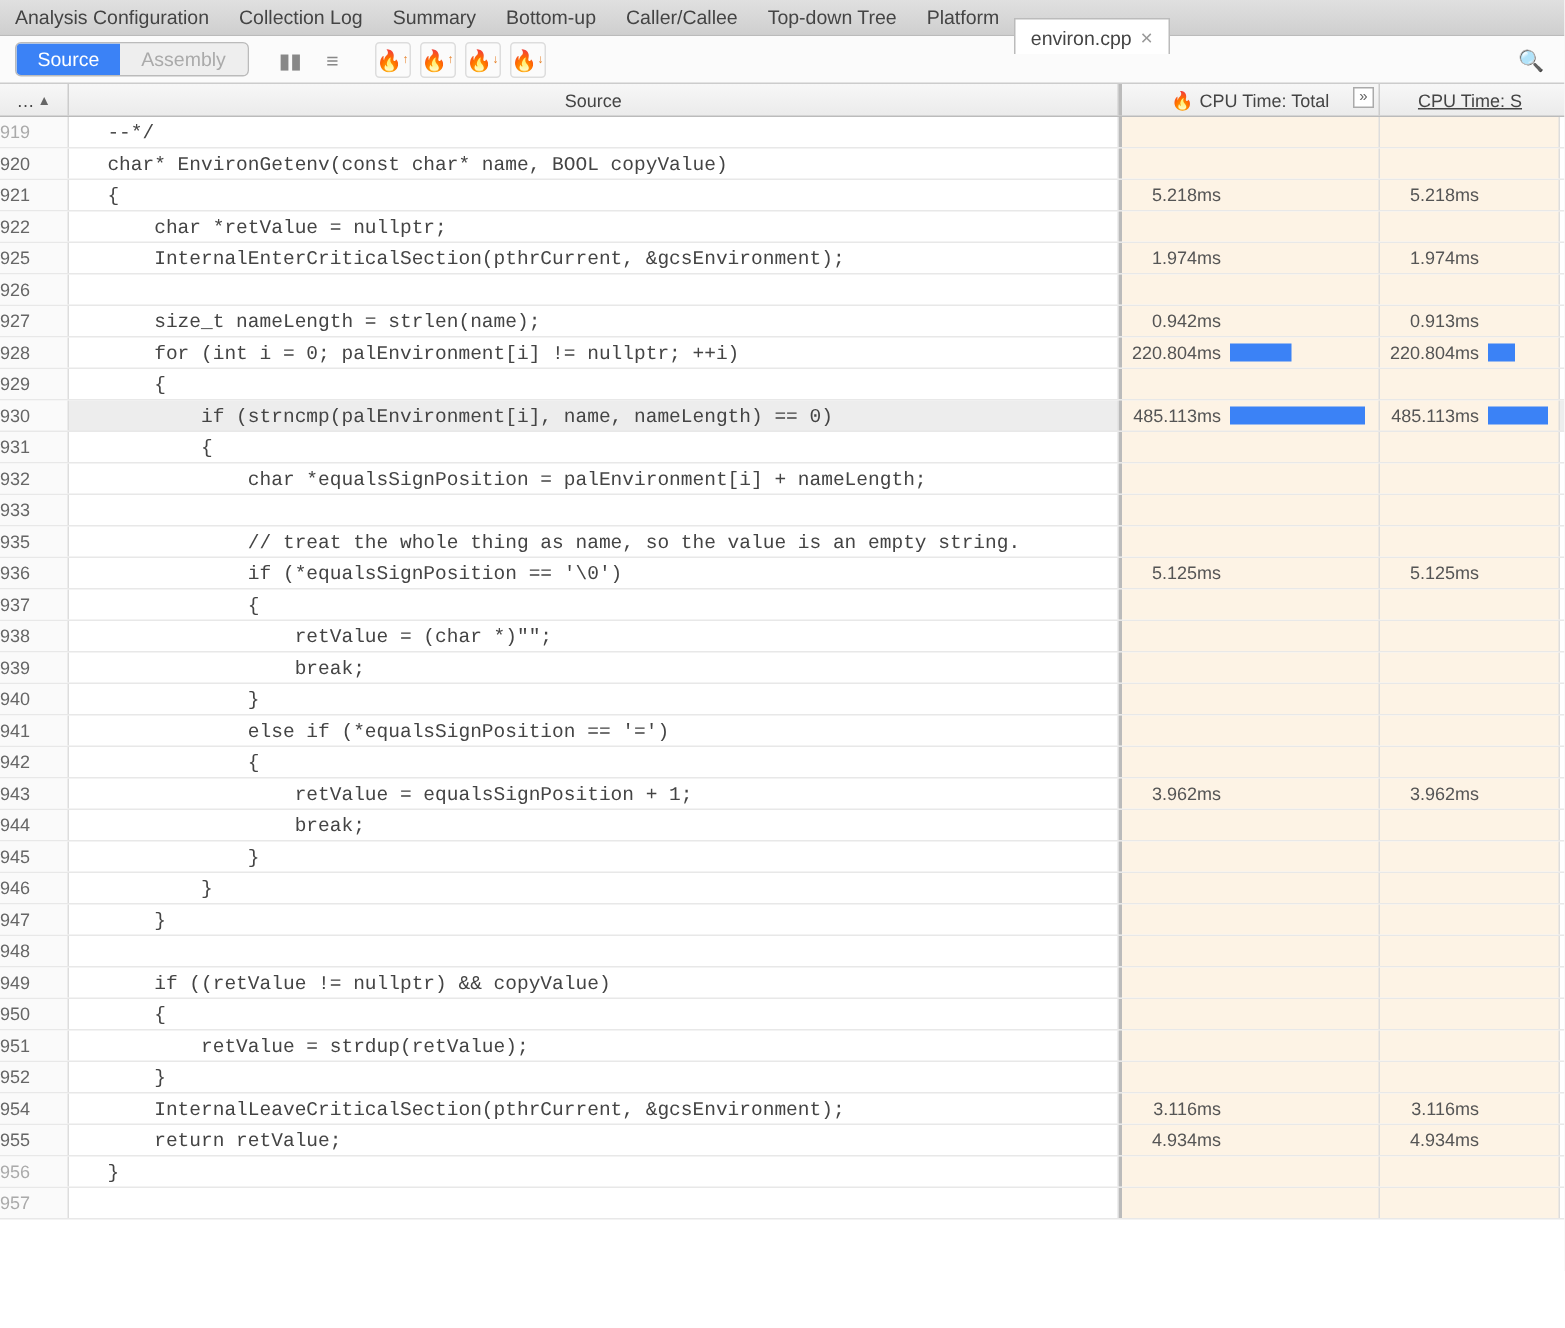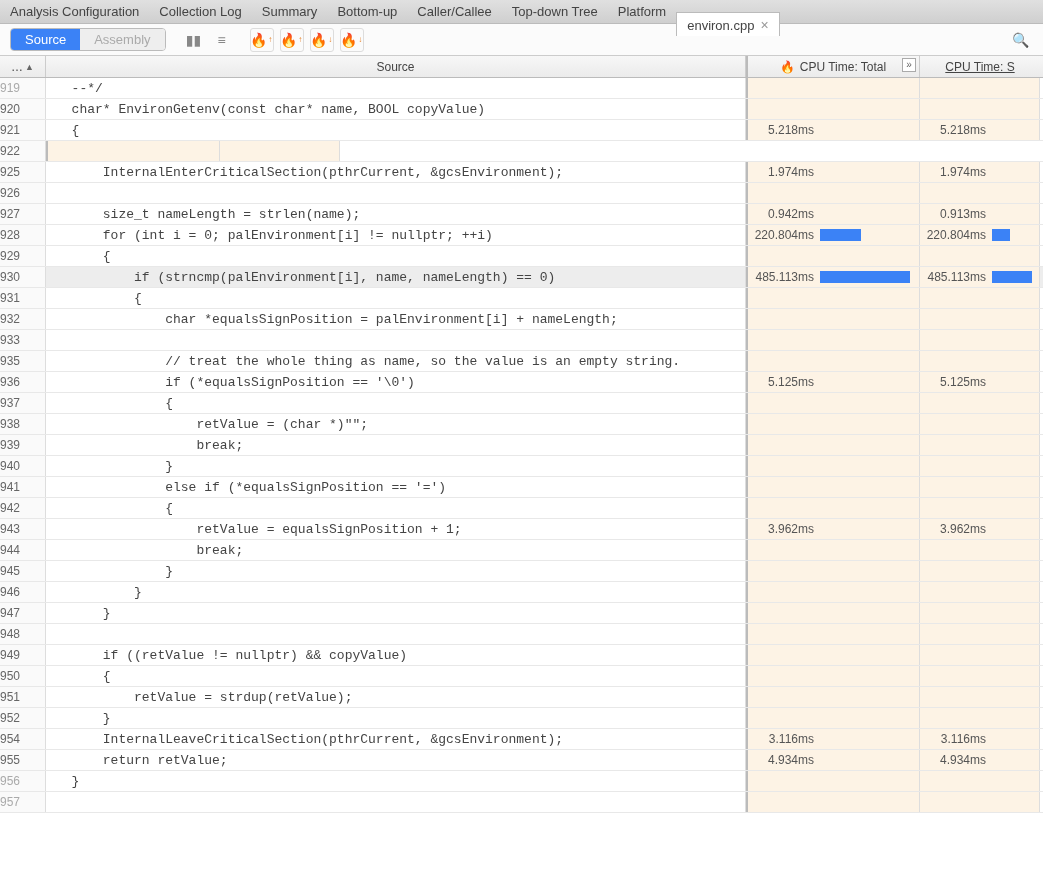--- a/index.html
+++ b/index.html
@@ -263,20 +263,21 @@
       <div class="vsep"></div>
       <div class="c-t1">
         <span class="val">5.218ms</span>
       </div>
       <div class="c-t2">
         <span class="val">5.218ms</span>
       </div>
     </div>
     <div class="row">
       <div class="c-line">922</div>
+      <div class="c-src">      char *retValue = nullptr;</div>
       <div class="vsep"></div>
       <div class="c-t1"></div>
       <div class="c-t2"></div>
     </div>
     <div class="row">
       <div class="c-line">925</div>
       <div class="c-src">      InternalEnterCriticalSection(pthrCurrent, &amp;gcsEnvironment);</div>
       <div class="vsep"></div>
       <div class="c-t1">
         <span class="val">1.974ms</span>

